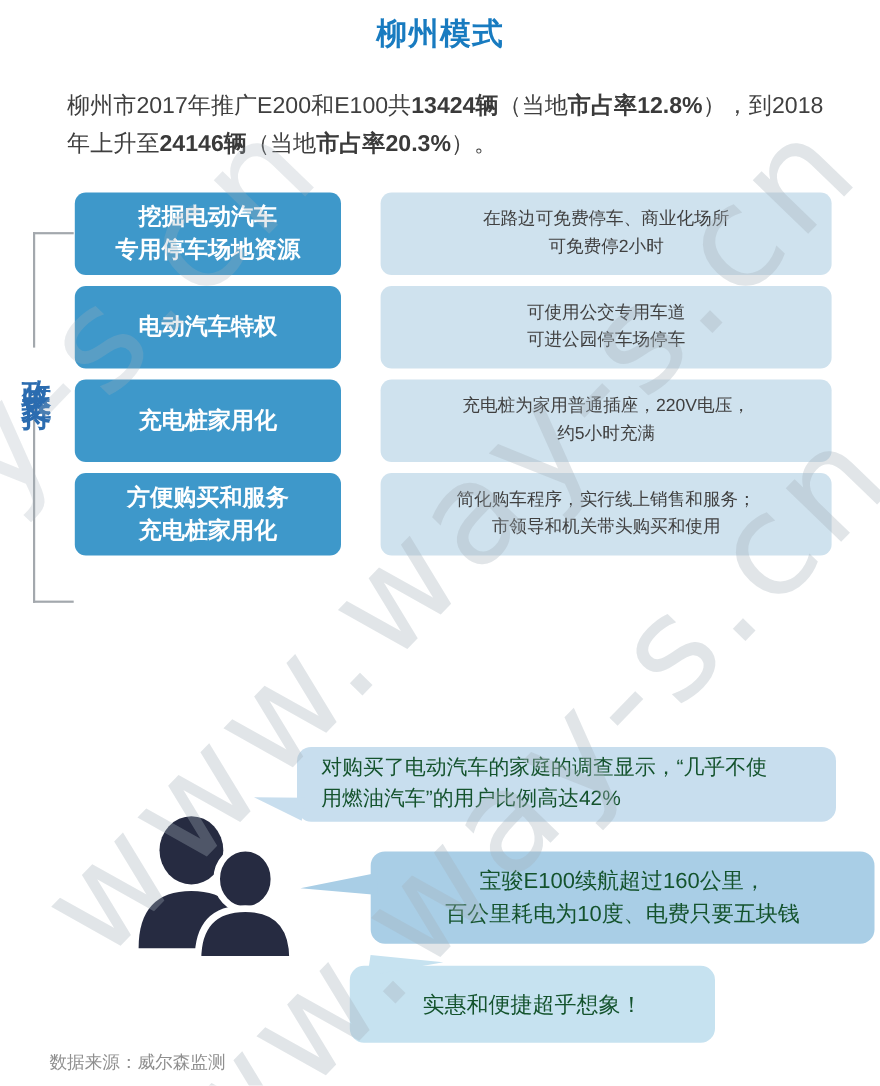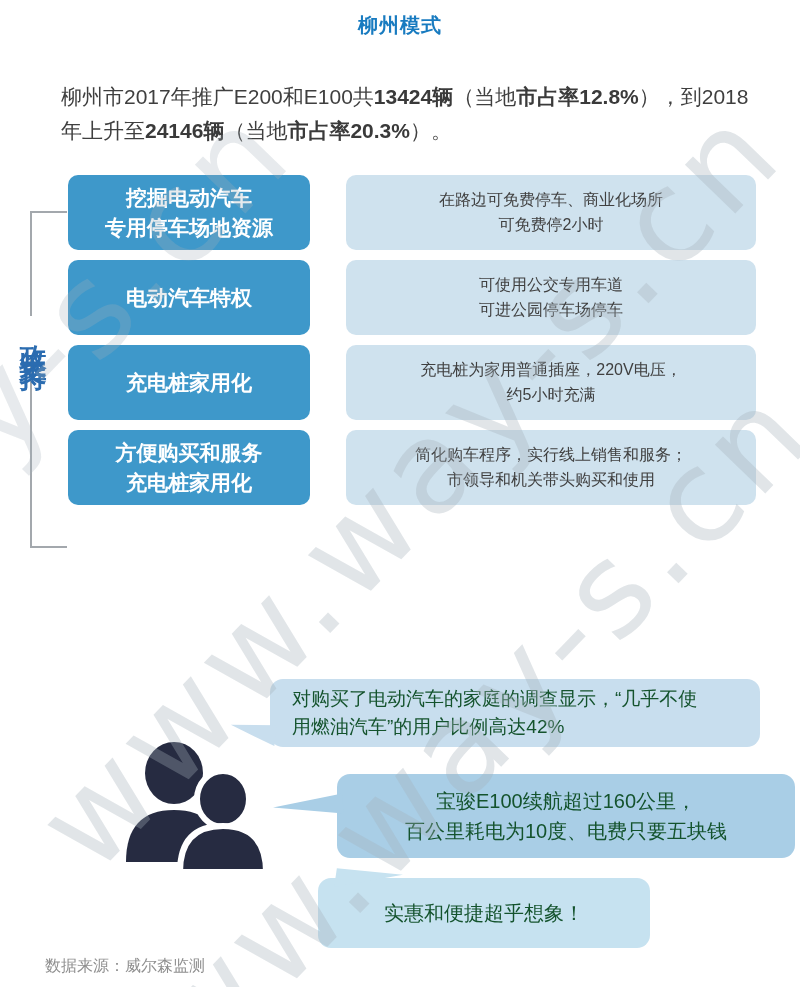--- a/index.html
+++ b/index.html
@@ -3,21 +3,21 @@
 <meta charset="utf-8">
 <style>
   html,body{margin:0;padding:0;background:#fff;}
   .page{
     position:relative;width:800px;height:987px;background:#ffffff;
     font-family:"Liberation Sans","DejaVu Sans",sans-serif;overflow:hidden;color:#404040;
   }
   
   .main-title{
     position:absolute;top:12px;left:0;width:800px;text-align:center;
-    font-size:20px;font-weight:bold;color:#187bc0;letter-spacing:1px;
+    font-size:28px;font-weight:bold;color:#187bc0;letter-spacing:1px;
   }
   
   .intro{
     position:absolute;left:61px;top:80px;width:700px;
     font-size:21px;line-height:1.62;color:#3f3f3f;text-align:left;
   }
   .intro b{font-weight:bold;color:#3a3a3a;}
   
   .policy-table{position:absolute;left:68px;top:175px;width:688px;}
   .policy-row{display:flex;height:75px;margin-bottom:10px;gap:28px;}

